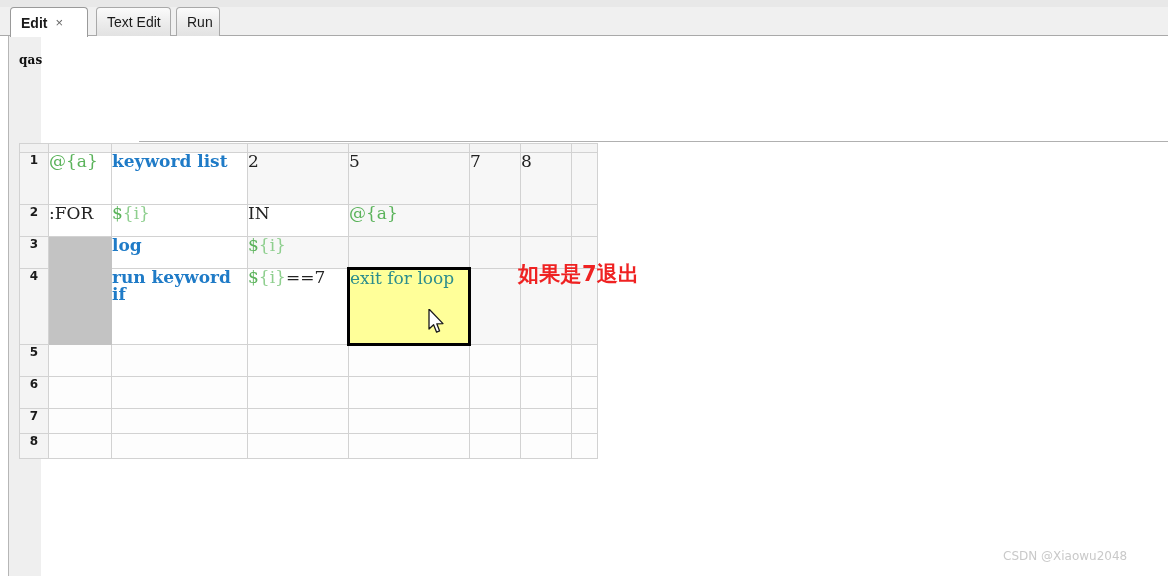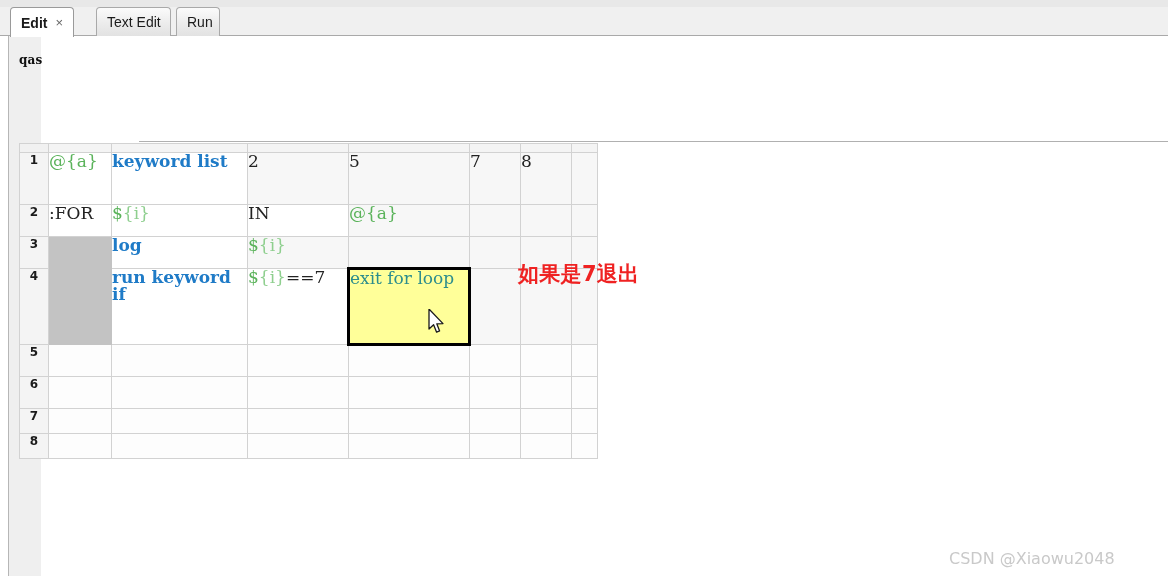--- a/index.html
+++ b/index.html
@@ -48,21 +48,21 @@
     color: #1b1b1b;
     font-family: "Liberation Sans", sans-serif;
   }
   .tab.active {
     background: #ffffff;
     border-color: #9a9a9a;
     font-weight: bold;
     z-index: 4;
     height: 30px;
   }
-  #tab-edit   { left: 10px;  width: 64px; }
+  #tab-edit   { left: 10px;  width: 78px; }
   #tab-text   { left: 96px;  width: 75px; }
   #tab-run    { left: 176px; width: 44px; }
   .tab-label { white-space: nowrap; }
   .tab-close {
     margin-left: 8px;
     font-size: 13px;
     color: #666;
     font-weight: normal;
     line-height: 1;
     cursor: default;
@@ -215,23 +215,23 @@
     letter-spacing: 0.3px;
   }
   #mouse-cursor {
     position: absolute;
     left: 428px; top: 309px;
     width: 18px; height: 26px;
     pointer-events: none;
   }
   #watermark {
     position: absolute;
-    left: 949px; top: 549px;
+    left: 1003px; top: 549px;
     font-family: "DejaVu Sans", "Liberation Sans", sans-serif;
-    font-size: 16px;
+    font-size: 12px;
     color: #c9c9c9;
     white-space: nowrap;
   }
 </style>
 </head>
 <body>
 
 <div id="tabbar">
   <div class="tab active" id="tab-edit">
     <span class="tab-label">Edit</span>

